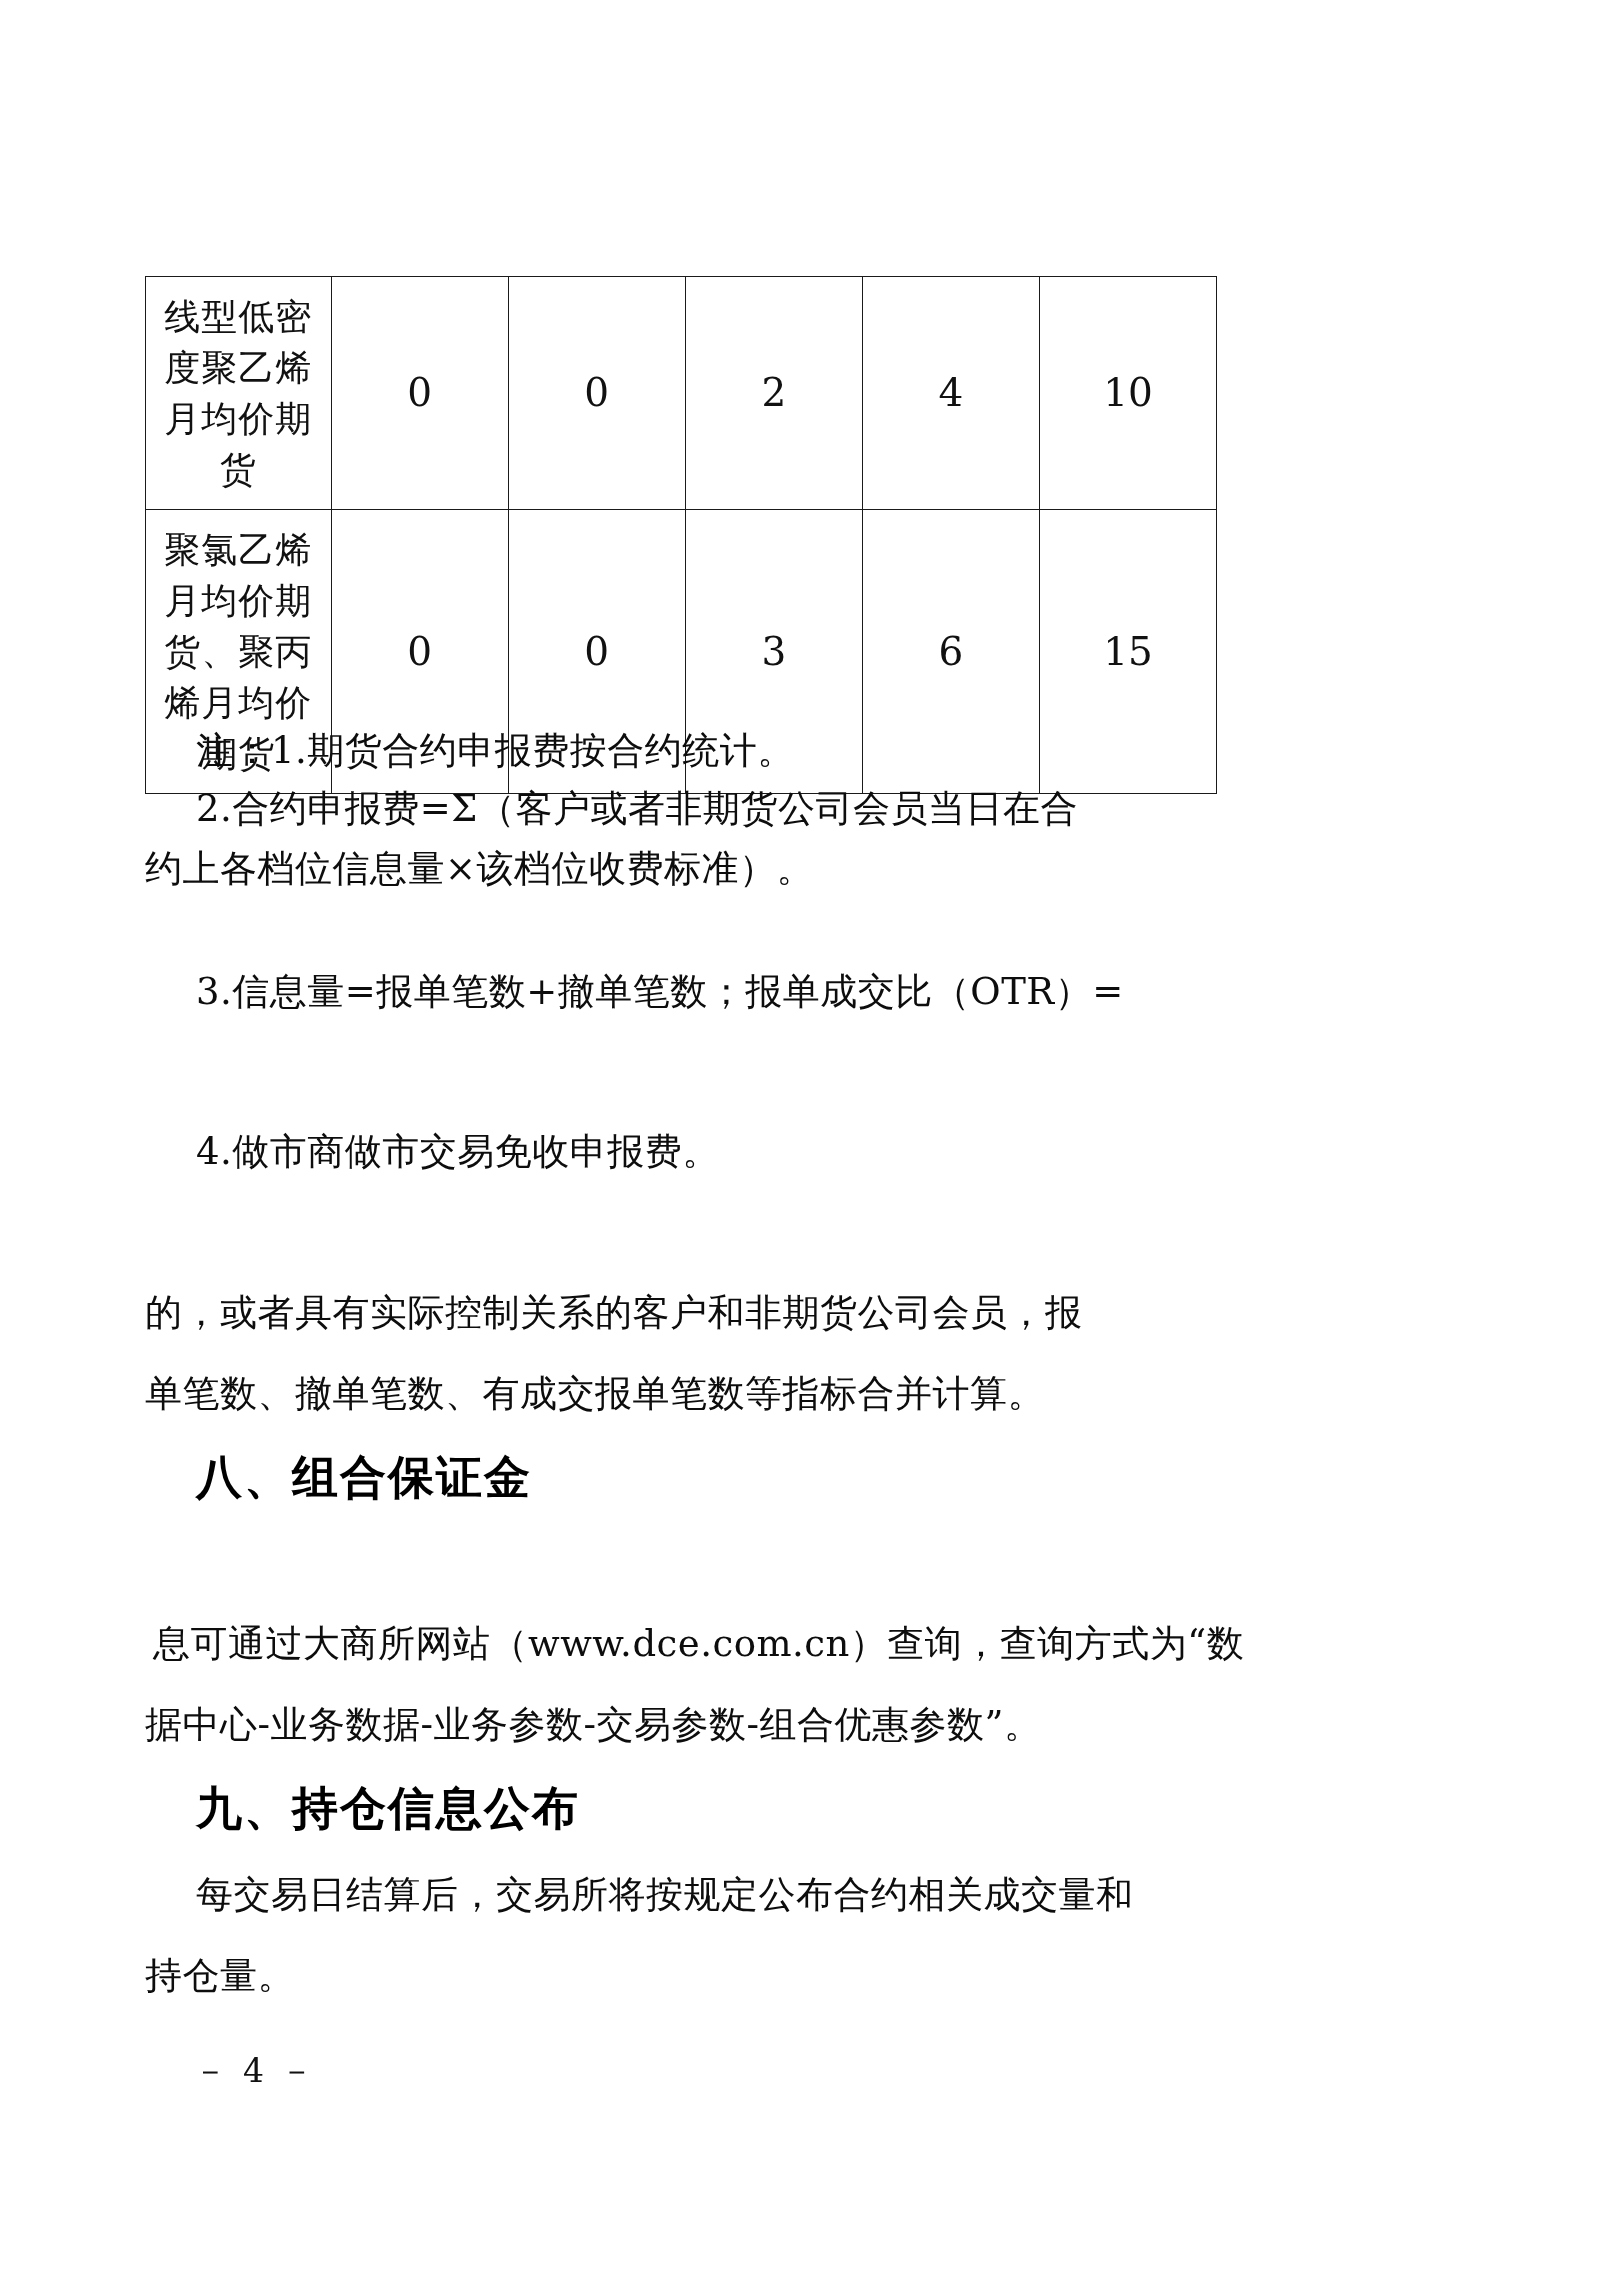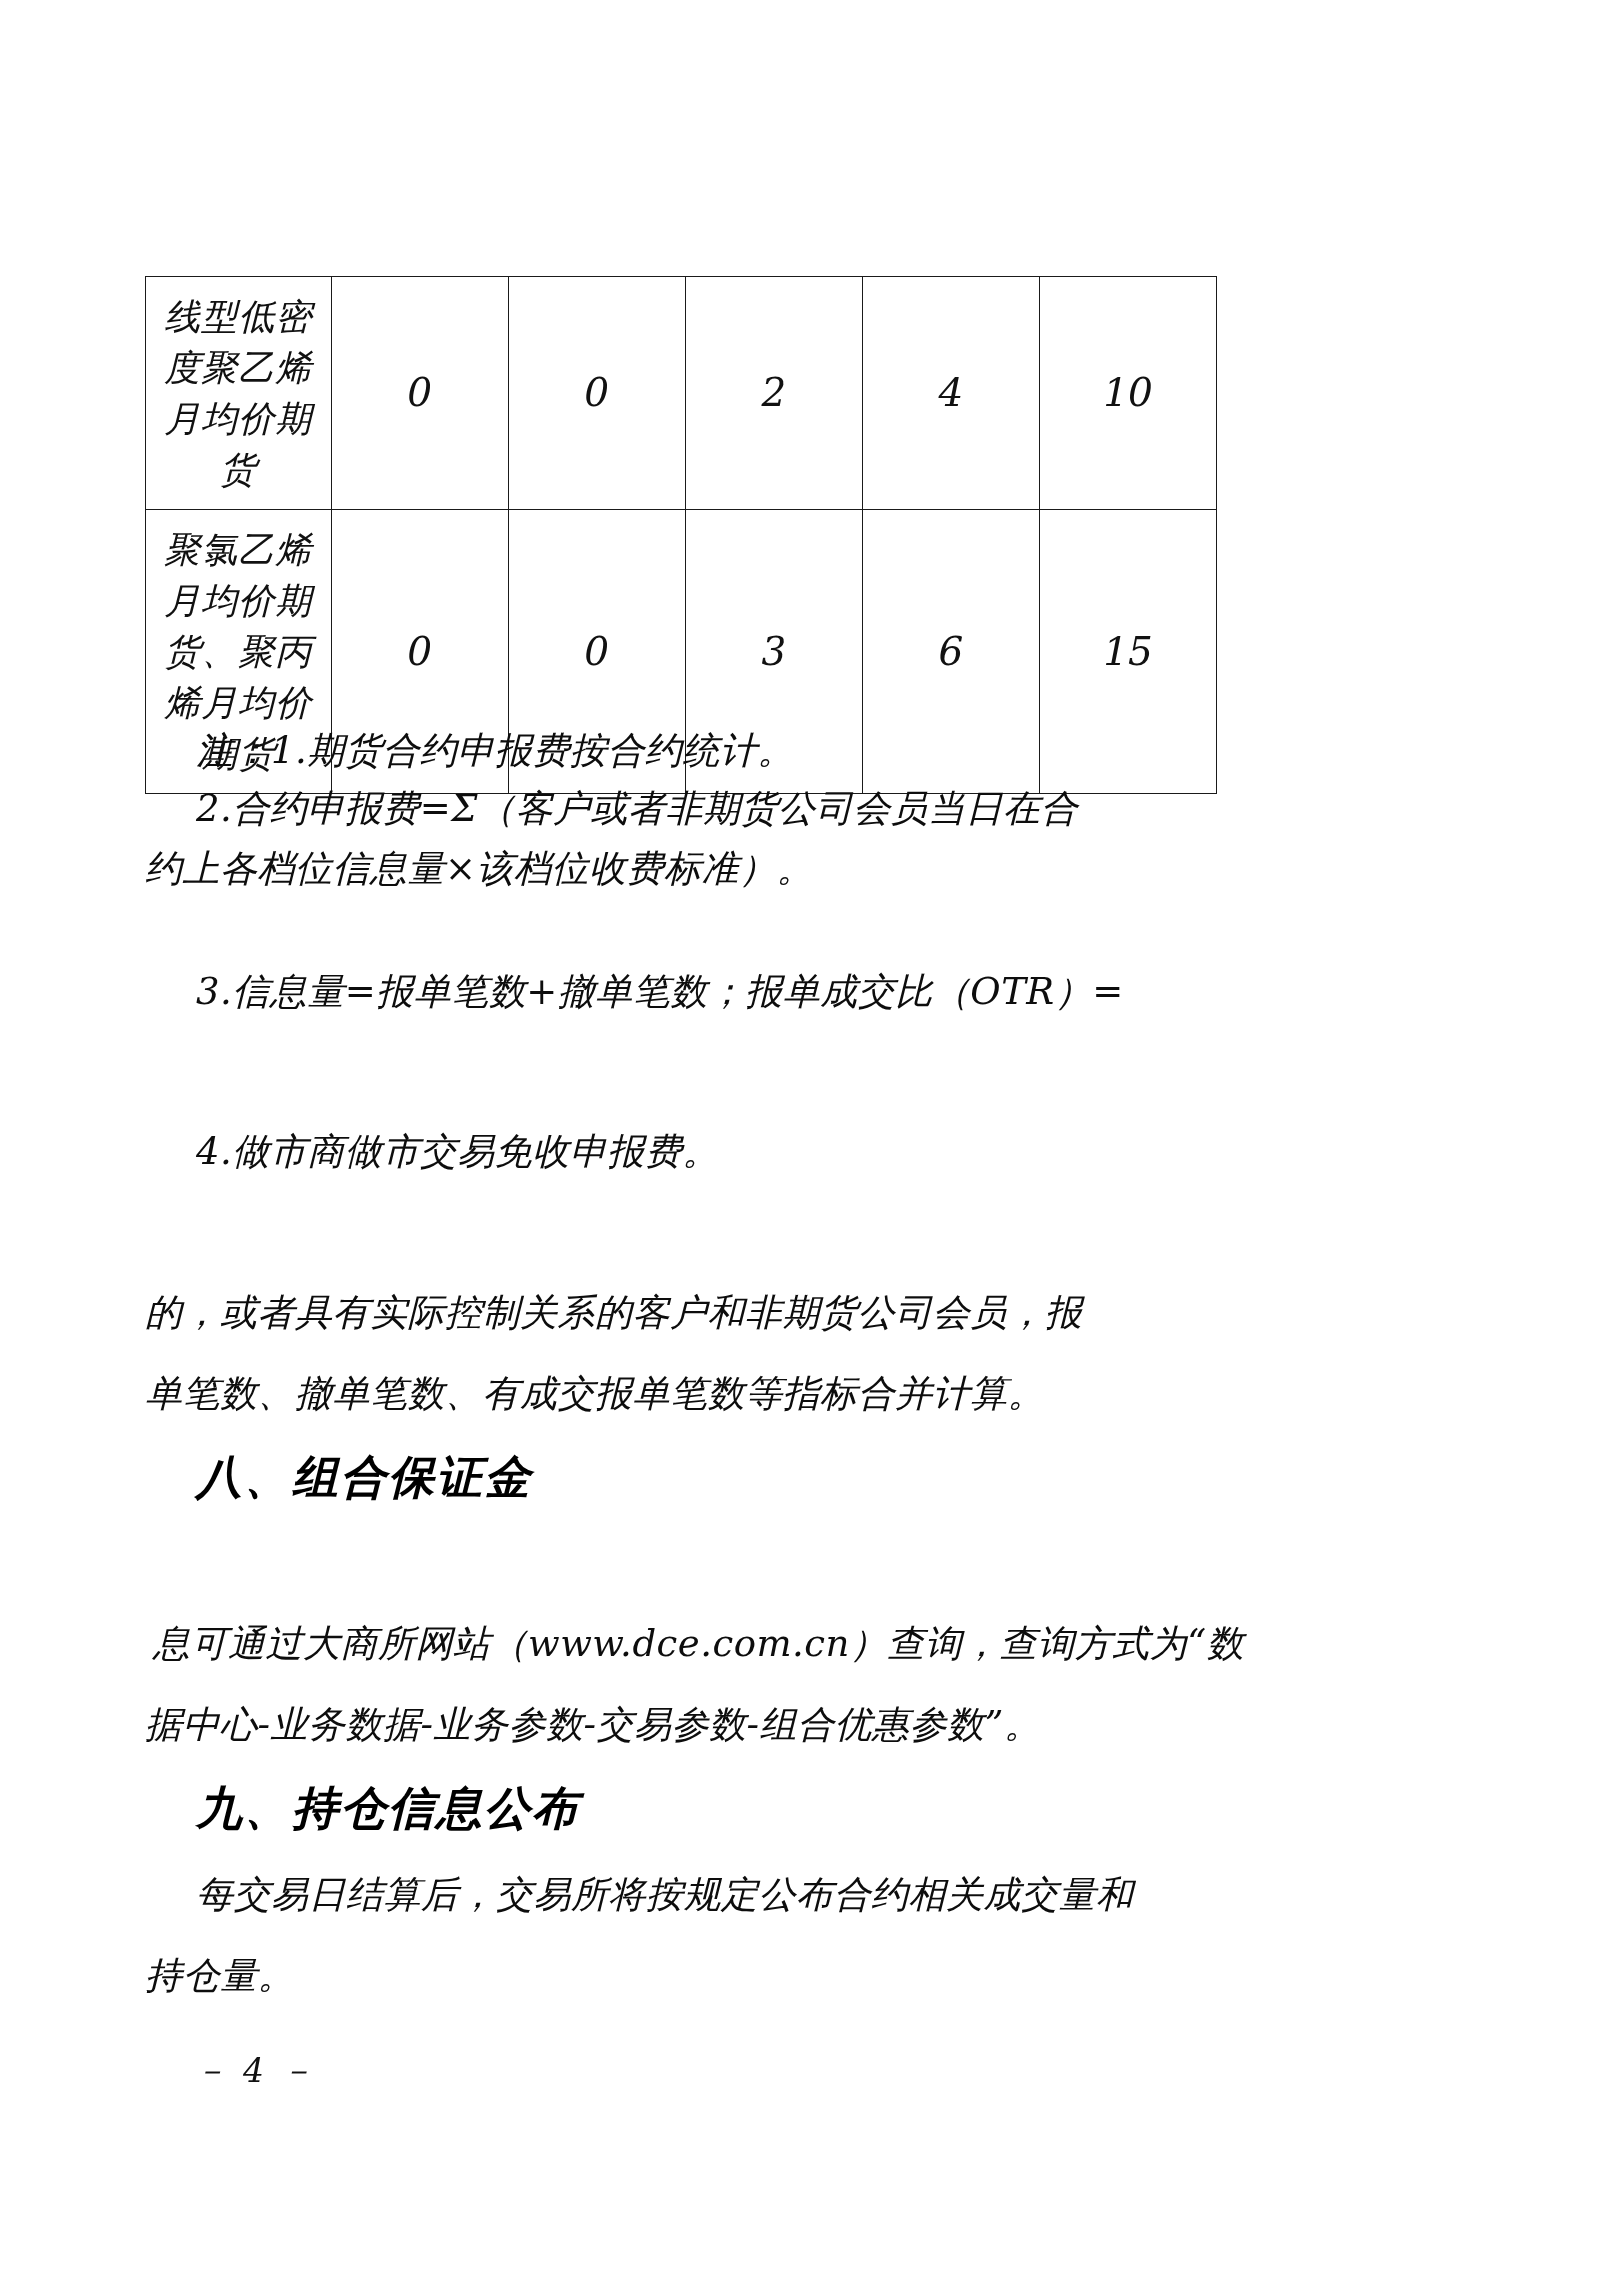--- a/index.html
+++ b/index.html
@@ -17,21 +17,20 @@
   }
 
   .page {
     position: absolute;
     left: 0;
     top: 0;
     width: 1621px;
     height: 1725px;
     box-sizing: border-box;
     padding: 10px;
-    font-style: italic;
   }
 
   
   .fee-table {
     position: absolute;
     left: 145px;
     top: 276px;
     width: 1072px;
     border-collapse: collapse;
     table-layout: fixed;

